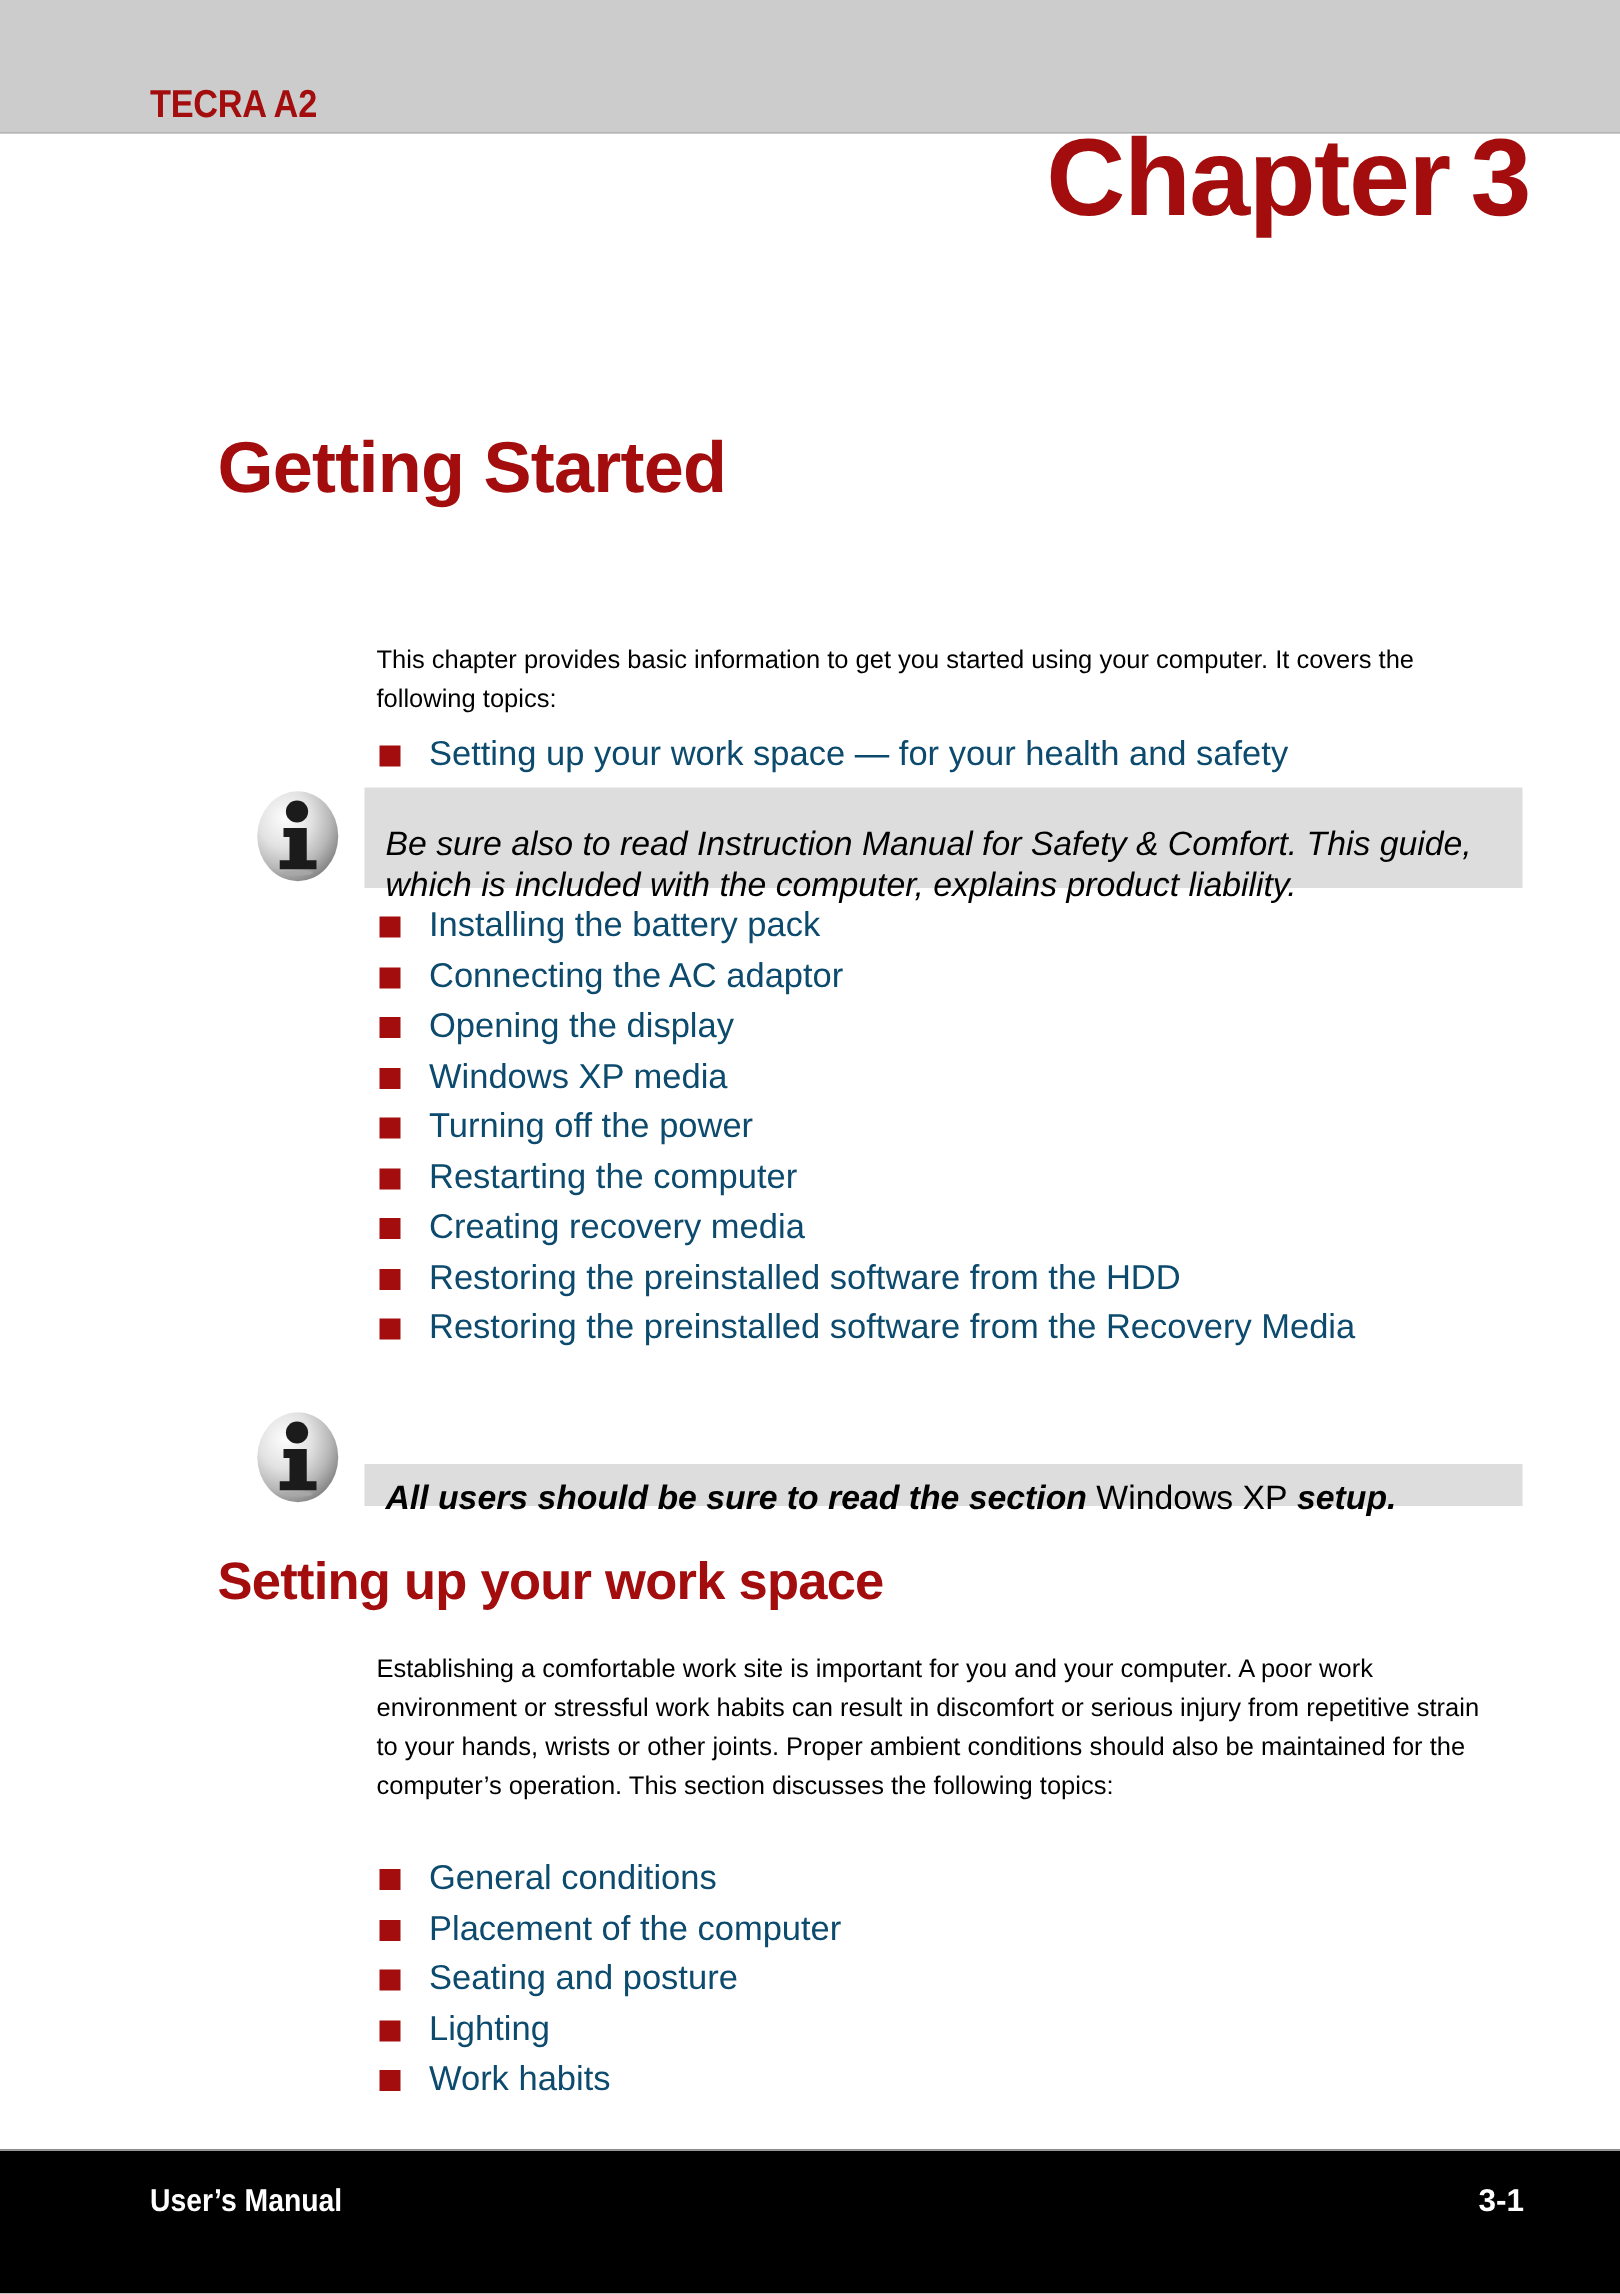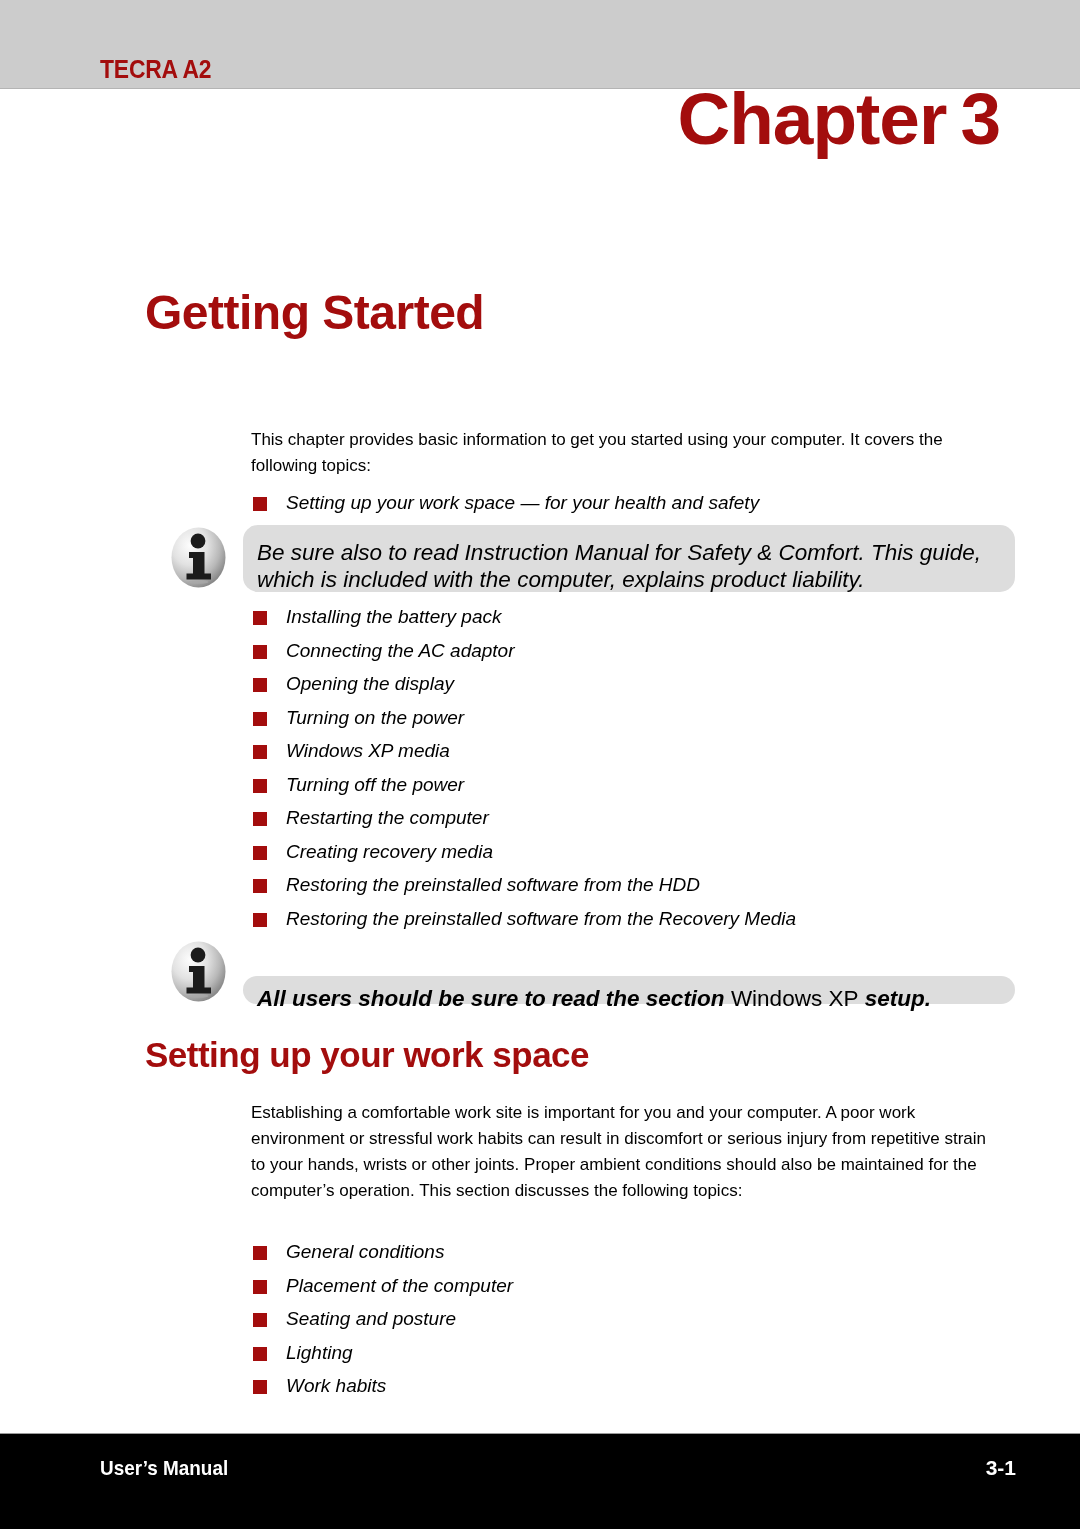--- a/index.html
+++ b/index.html
@@ -36,21 +36,21 @@
     color: #a30d0d;
     letter-spacing: -0.2px;
     transform: scaleX(0.88);
     transform-origin: left top;
     white-space: nowrap;
   }
 
   
   .chapter-title {
     position: absolute;
-    right: 80px;
+    right: 60px;
     top: 82px;
     font-size: 73px;
     font-weight: bold;
     color: #a30d0d;
     letter-spacing: -1px;
     white-space: nowrap;
     line-height: 1;
   }
   .chapter-title .chap-num {
     margin-left: 14px;
@@ -83,44 +83,42 @@
     position: absolute;
     left: 251px;
     width: 770px;
     margin: 0;
     padding: 0;
     list-style: none;
   }
   .bullet-item {
     position: relative;
     padding-left: 35px;
-    font-size: 19px;
+    font-size: 23px;
     line-height: 33.5px;
-    color: #000000;
-    white-space: nowrap;
-    font-style: italic;
+    color: #0c4a6e;
+    white-space: nowrap;
   }
   .bullet-marker {
     position: absolute;
     left: 2px;
     top: 11px;
     width: 14px;
     height: 14px;
     background: #a30d0d;
   }
 
   
   .note {
     position: absolute;
     left: 243px;
     width: 772px;
     background: #dddddd;
     box-sizing: border-box;
-    padding: 14px 20px 14px 14px;
-    border-radius: 15px;
+    padding: 24px 20px 14px 14px;
   }
   .note-text {
     font-size: 22.5px;
     line-height: 27px;
     font-style: italic;
     font-weight: bold;
     color: #000000;
   }
   .note-text .plain {
     font-style: normal;
@@ -219,24 +217,20 @@
   <li class="bullet-item">
     <span class="bullet-marker"></span>
     <span>Connecting the AC adaptor</span>
   </li>
   <li class="bullet-item">
     <span class="bullet-marker"></span>
     <span>Opening the display</span>
   </li>
   <li class="bullet-item">
     <span class="bullet-marker"></span>
-    <span>Turning on the power</span>
-  </li>
-  <li class="bullet-item">
-    <span class="bullet-marker"></span>
     <span>Windows XP media</span>
   </li>
   <li class="bullet-item">
     <span class="bullet-marker"></span>
     <span>Turning off the power</span>
   </li>
   <li class="bullet-item">
     <span class="bullet-marker"></span>
     <span>Restarting the computer</span>
   </li>

